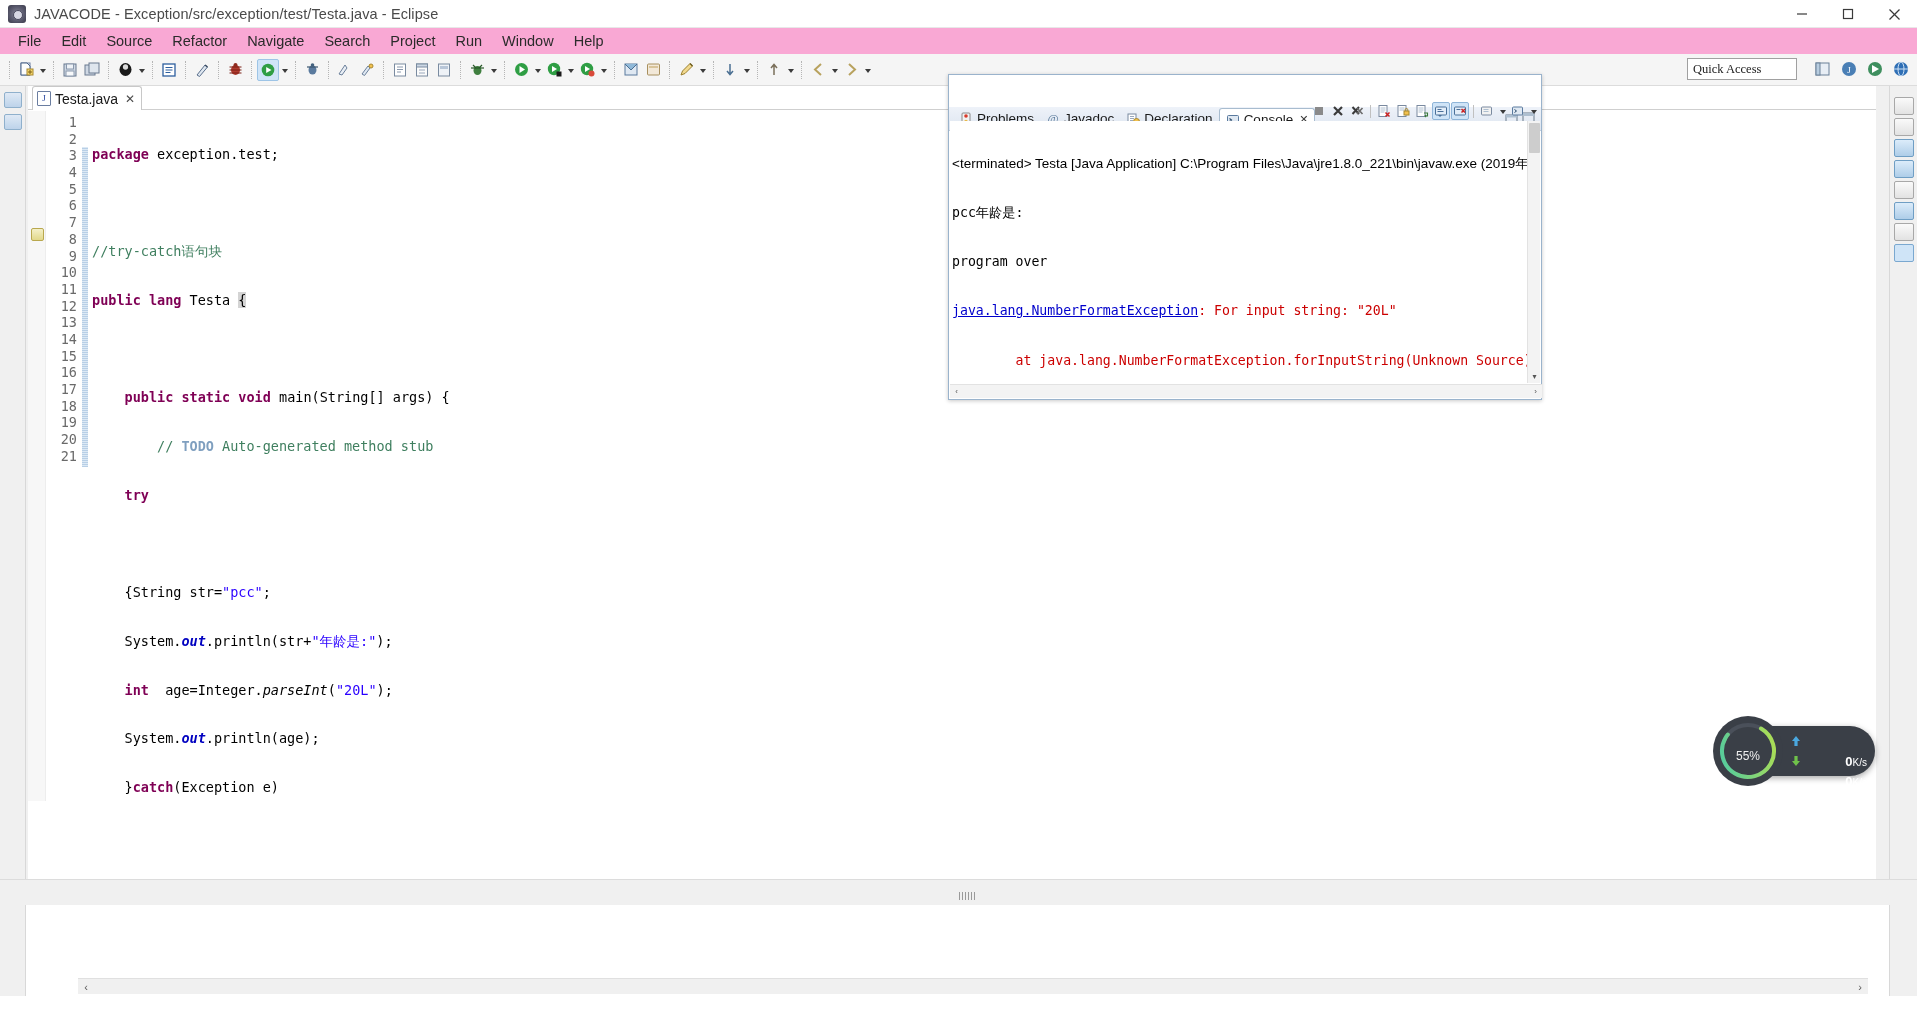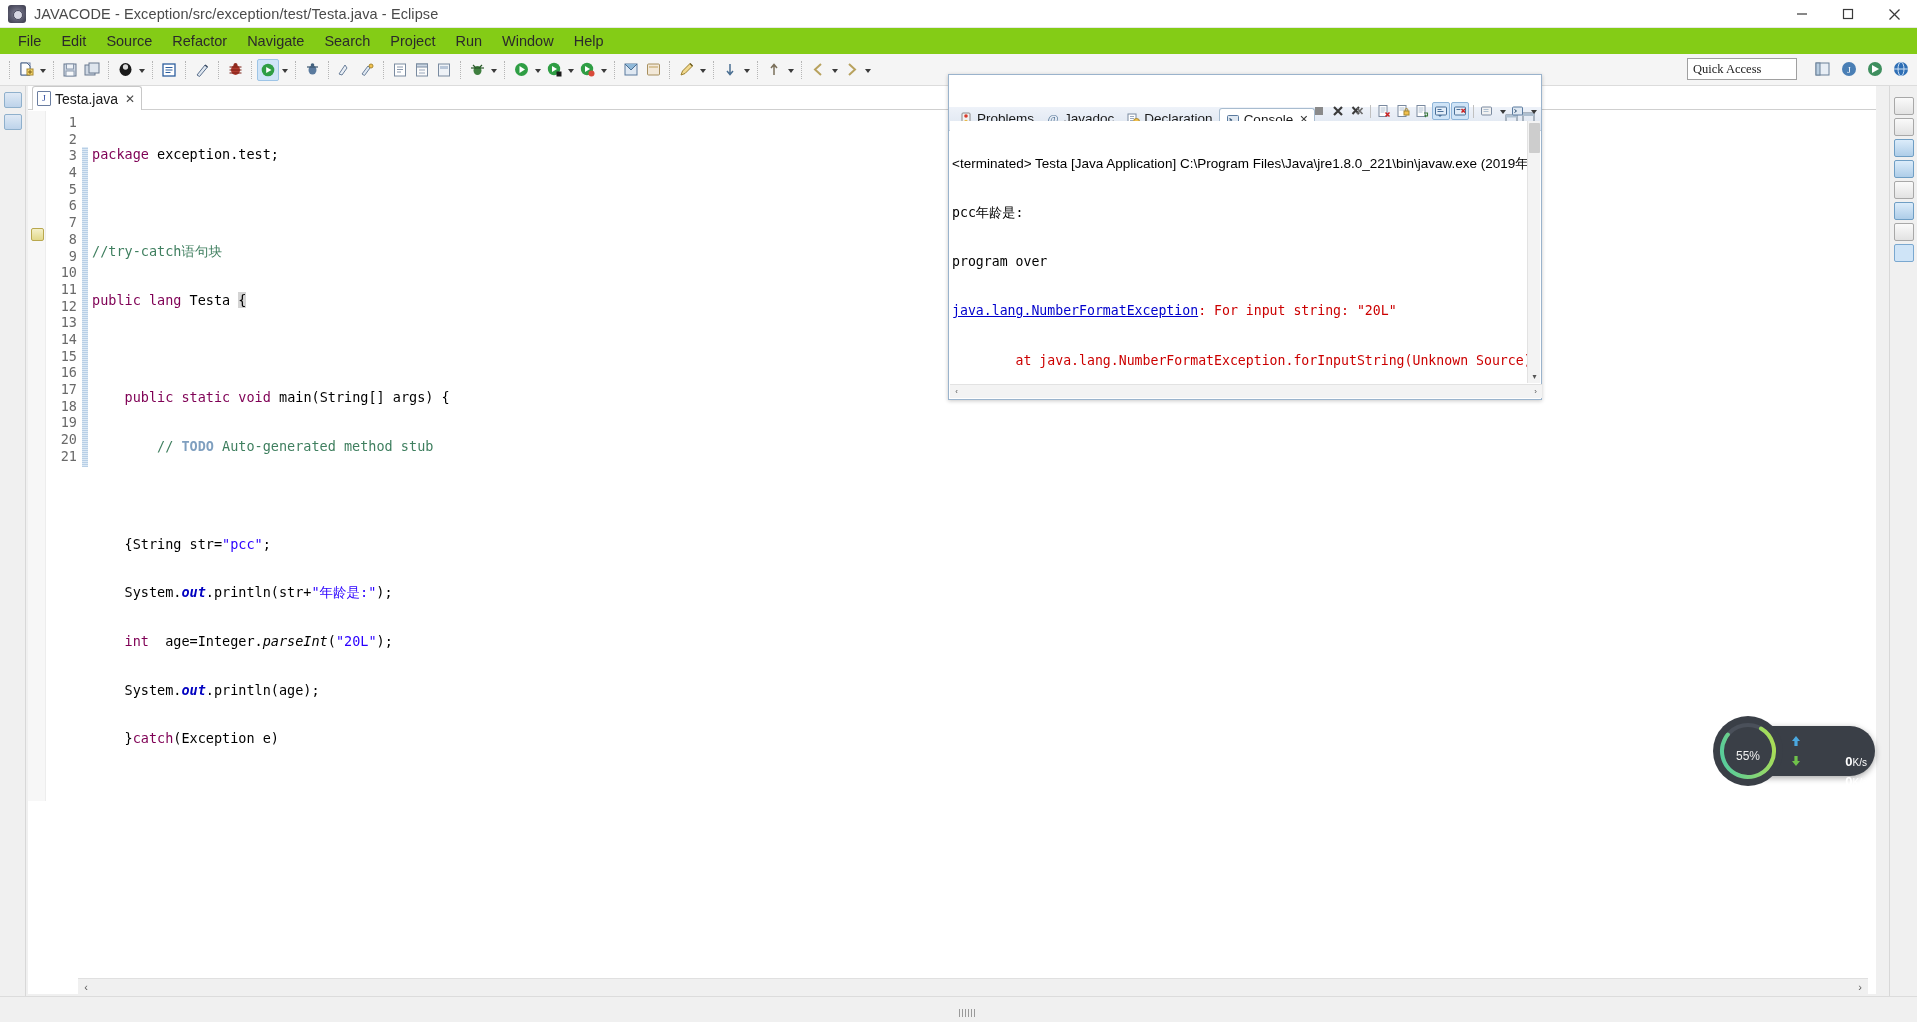--- a/index.html
+++ b/index.html
@@ -5,21 +5,21 @@
   * { box-sizing: border-box; }
   html, body {
     margin: 0; padding: 0;
     width: 1917px; height: 1022px;
     overflow: hidden;
     background: #ffffff;
     font-family: "Liberation Sans", sans-serif;
   }
   #app {
     position: relative;
-    width: 1917px; height: 1022px;
+    width: 1917px; height: 905px;
     background: #f0f0f0;
   }
 
   
   .titlebar {
     position: absolute; top: 0; left: 0;
     width: 1917px; height: 28px;
     background: #ffffff;
     border-bottom: 1px solid #e8e8e8;
     display: flex; align-items: center;
@@ -46,21 +46,21 @@
   .win-btn {
     width: 46px; display: flex; align-items: center; justify-content: center;
     color: #4a4a4a;
   }
   .win-btn svg { display: block; }
 
   
   .menubar {
     position: absolute; top: 28px; left: 0;
     width: 1917px; height: 26px;
-    background: #84cc16;
+    background: #f9a8d4;
     display: flex; align-items: center;
     padding-left: 8px;
   }
   .menu-item {
     font-size: 14.5px; color: #2b2b2b;
     padding: 2px 10px; white-space: nowrap; line-height: 20px;
   }
 
   
   .toolbar {
@@ -183,21 +183,21 @@
     background: repeating-linear-gradient(0deg,#b8cfe6 0px,#b8cfe6 1px,#dce9f5 1px,#dce9f5 2px);
   }
   .code-text {
     flex: 1 1 auto; padding-top: 3px; position: relative;
     font-family: "DejaVu Sans Mono", monospace;
     font-size: 13.5px;
     color: #000000;
     white-space: pre;
   }
   .code-text .ln { height: 16.7px; line-height: 16.7px; padding-left: 4px; }
-  .kw { color: #7f0055; font-weight: normal; }
+  .kw { color: #7f0055; font-weight: bold; }
   .str { color: #2a00ff; }
   .cmt { color: #3f7f5f; }
   .task { color: #7f9fbf; font-weight: bold; text-align: right; }
   .fld { color: #0000c0; font-weight: bold; font-style: italic; }
   .mth { color: #000000; font-style: italic; }
   .brkt { background: #d4d4d4; }
   .editor-hscroll {
     position: absolute; left: 50px; bottom: 0;
     width: 1790px; height: 16px;
     background: #f0f0f0;
@@ -662,20 +662,21 @@
       </div>
 
       <div class="code-text">
         <div class="ln"><span class="kw">package</span> exception.test;</div>
         <div class="ln"></div>
         <div class="ln"><span class="cmt">//try-catch语句块</span></div>
         <div class="ln"><span class="kw">public</span> <span class="kw">lang</span> Testa <span class="brkt">{</span></div>
         <div class="ln"></div>
         <div class="ln">    <span class="kw">public</span> <span class="kw">static</span> <span class="kw">void</span> main(String[] args) {</div>
         <div class="ln">        <span class="cmt">// </span><span class="task">TODO</span><span class="cmt"> Auto-generated method stub</span></div>
+        <div class="ln">    <span class="kw">try</span></div>
         <div class="ln"></div>
         <div class="ln">    {String str=<span class="str">"pcc"</span>;</div>
         <div class="ln">    System.<span class="fld">out</span>.println(str+<span class="str">"年龄是:"</span>);</div>
         <div class="ln">    <span class="kw">int</span>  age=Integer.<span class="mth">parseInt</span>(<span class="str">"20L"</span>);</div>
         <div class="ln">    System.<span class="fld">out</span>.println(age);</div>
         <div class="ln">    }<span class="kw">catch</span>(Exception e)</div>
         
         
         
         

